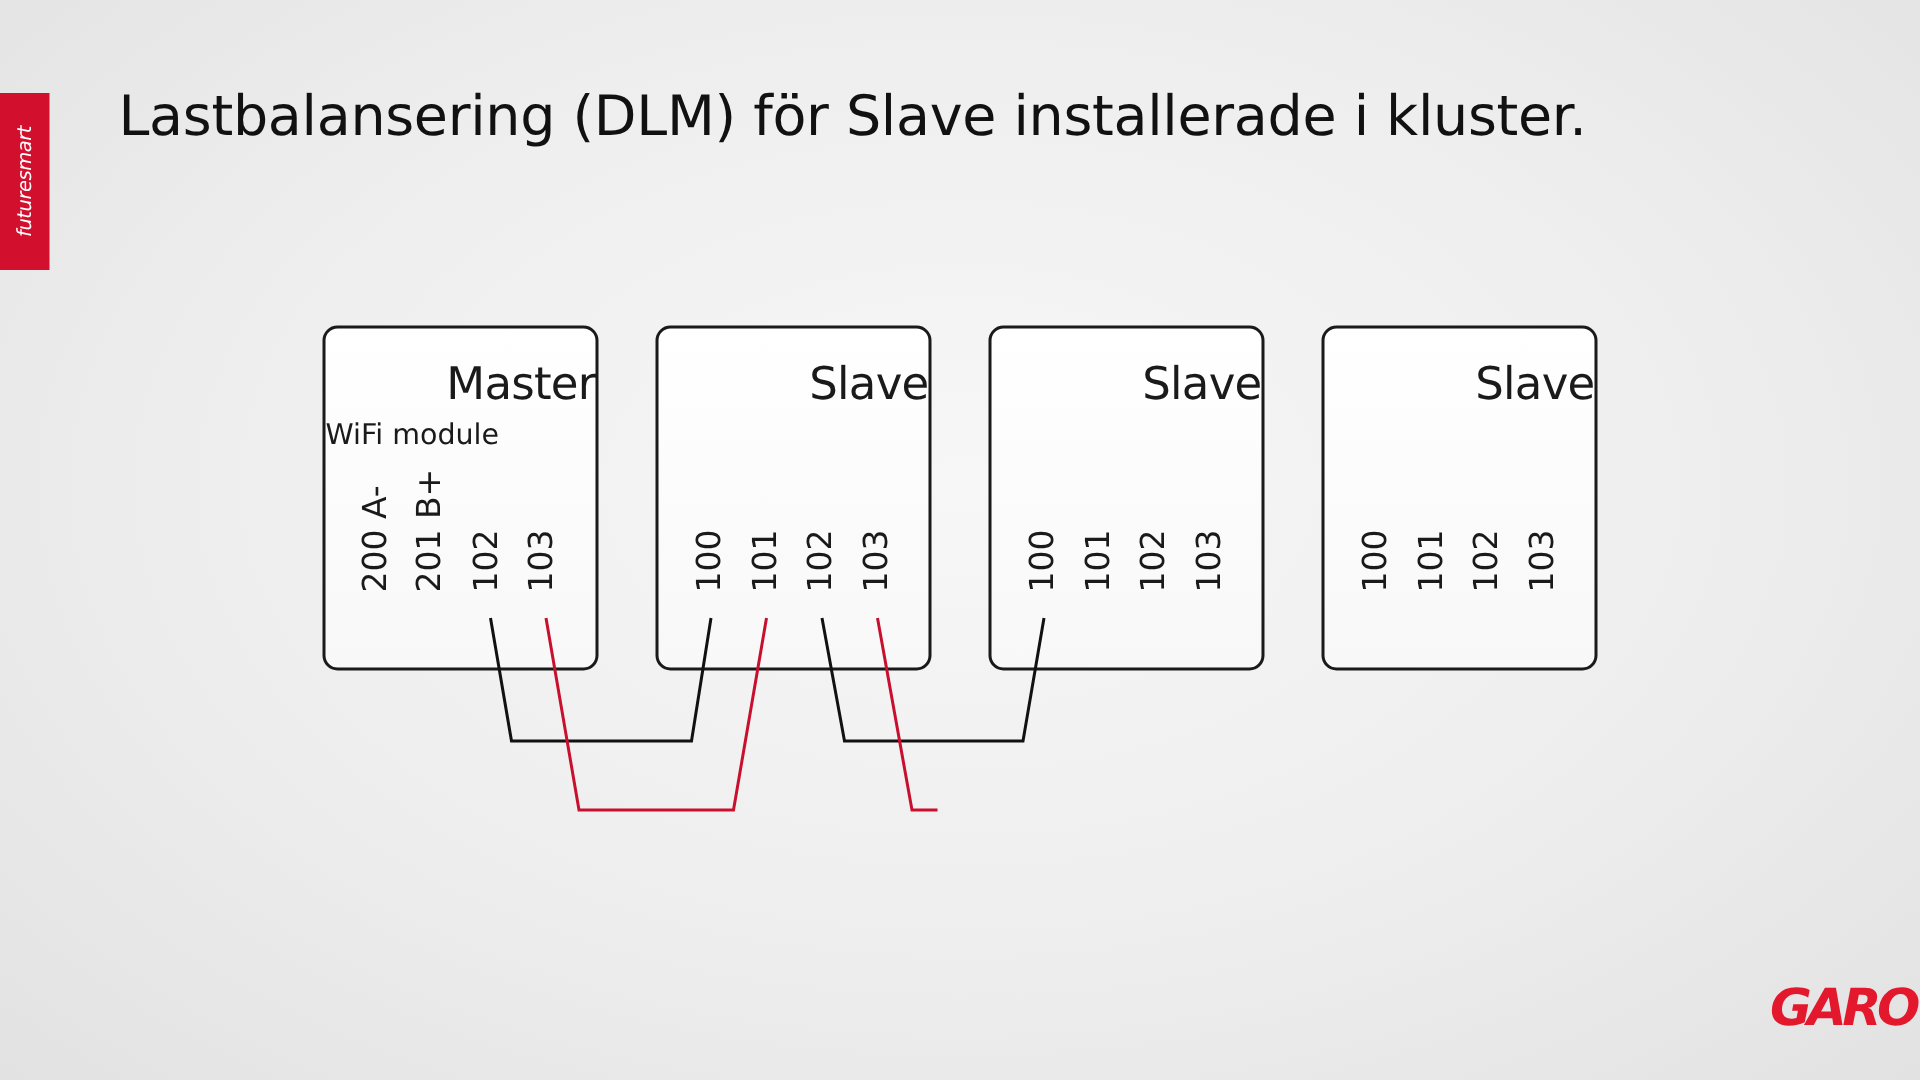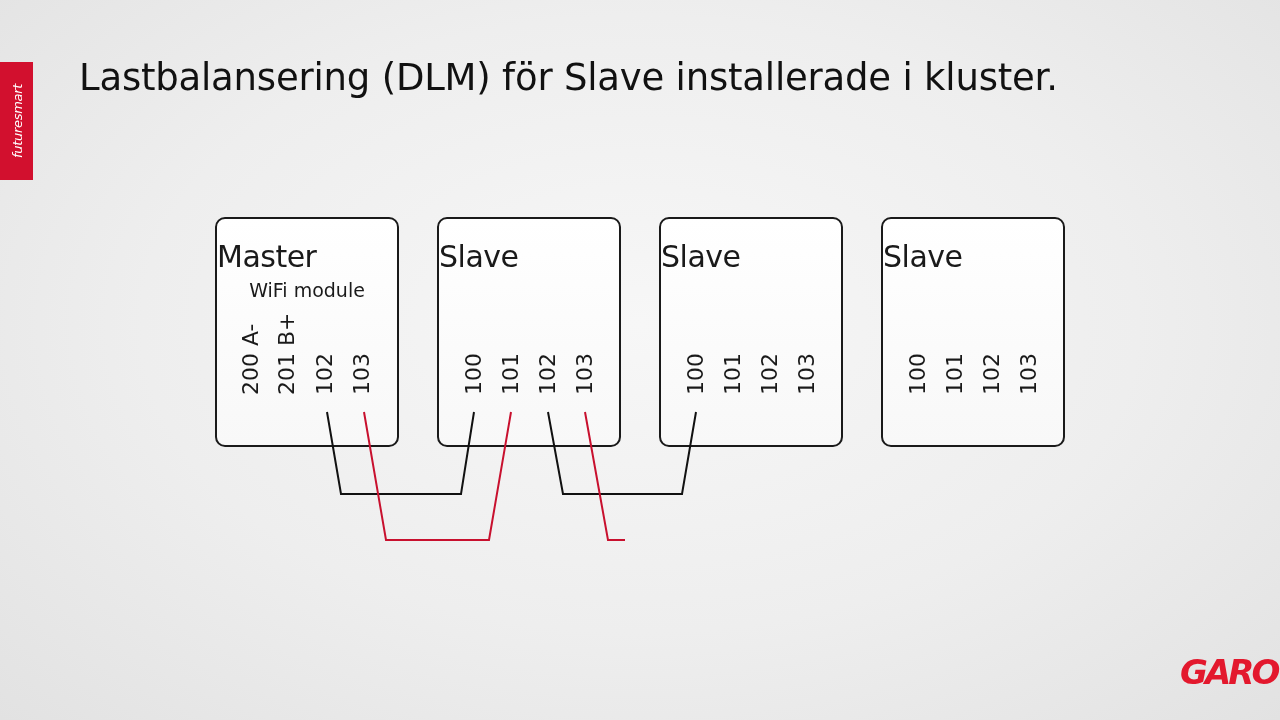--- a/index.html
+++ b/index.html
@@ -22,25 +22,25 @@
     position: absolute; left: 79px; top: 56px; margin: 0;
     font-size: 37px; font-weight: normal; color: #111;
     font-family: "DejaVu Sans", sans-serif; letter-spacing: -0.2px;
   }
   .unit {
     position: absolute; top: 217px; width: 184px; height: 230px;
     border: 2px solid #1a1a1a; border-radius: 10px; box-sizing: border-box;
     background: linear-gradient(180deg, #ffffff 0%, #f8f8f8 100%);
   }
   .unit-title {
-    position: absolute; left: 0; right: 0; top: 20px; text-align: left;
+    position: absolute; left: 0; right: 0; top: 20px; text-align: right;
     font-size: 30px; color: #1a1a1a; letter-spacing: -0.5px;
   }
   .unit-sub {
-    position: absolute; left: 0; right: 0; top: 60px; text-align: center;
+    position: absolute; left: 0; right: 0; top: 60px; 
     font-size: 19px; color: #1a1a1a;
   }
   .term {
     position: absolute; bottom: 50px; width: 36px; height: 0;
   }
   .term span {
     position: absolute; left: 0; bottom: 0;
     transform-origin: left bottom; transform: rotate(-90deg) translate(0, 100%);
     white-space: nowrap; font-size: 22px; color: #1a1a1a; line-height: 1;
   }

